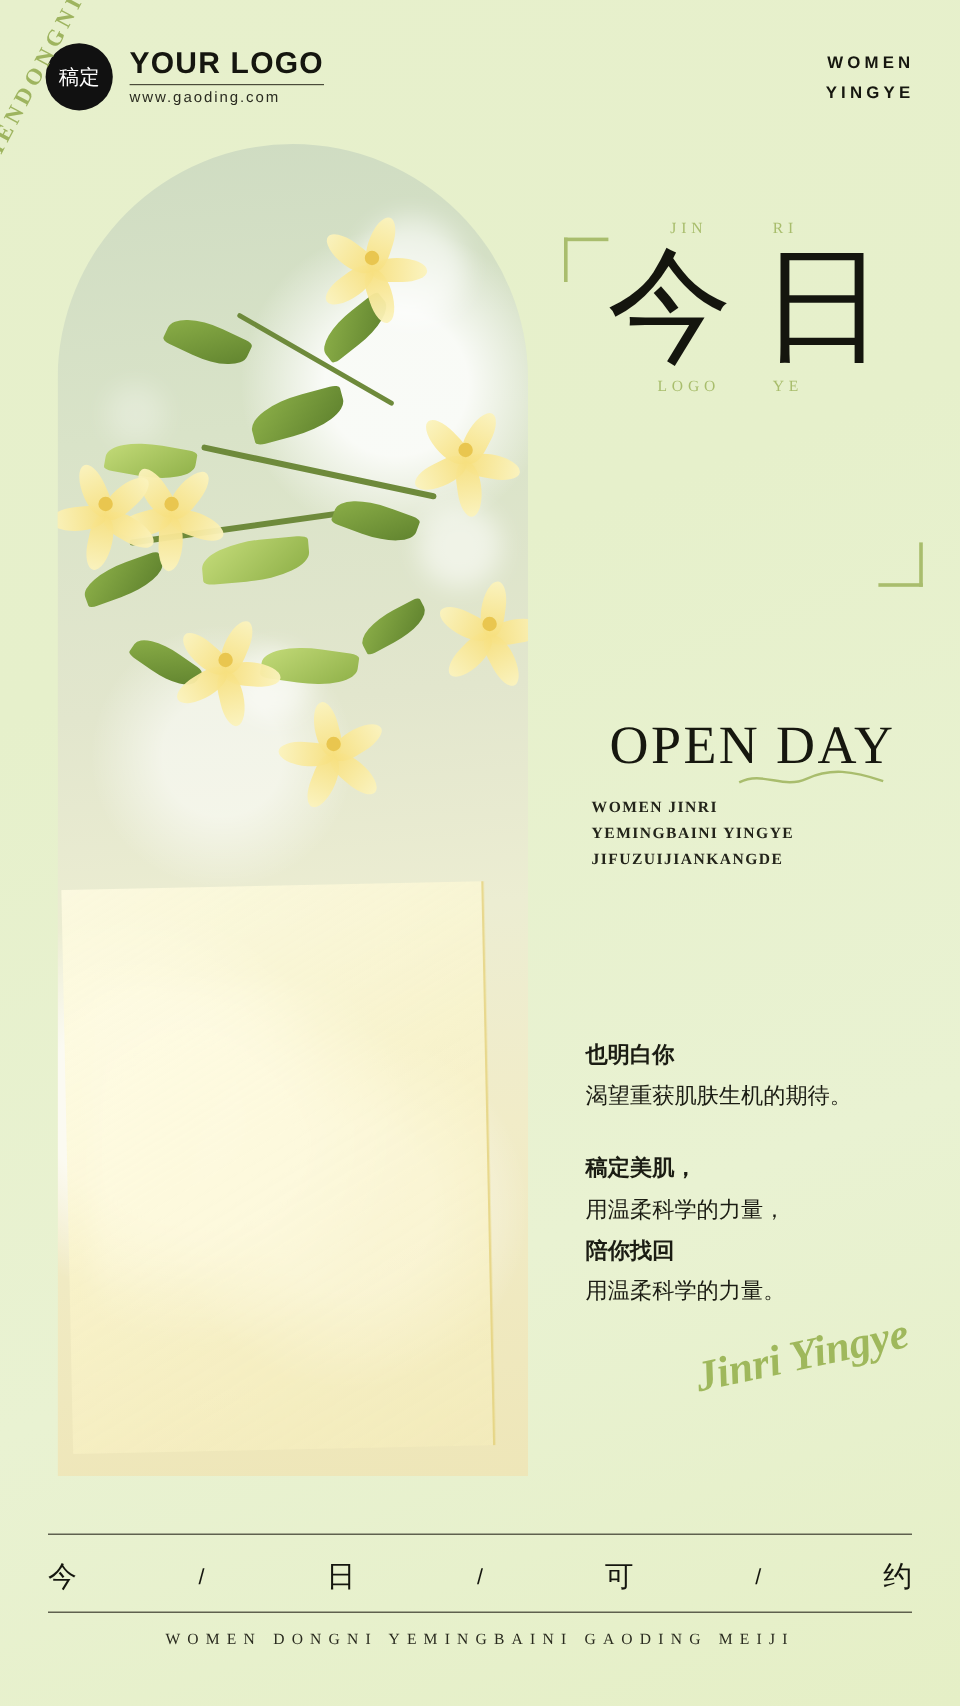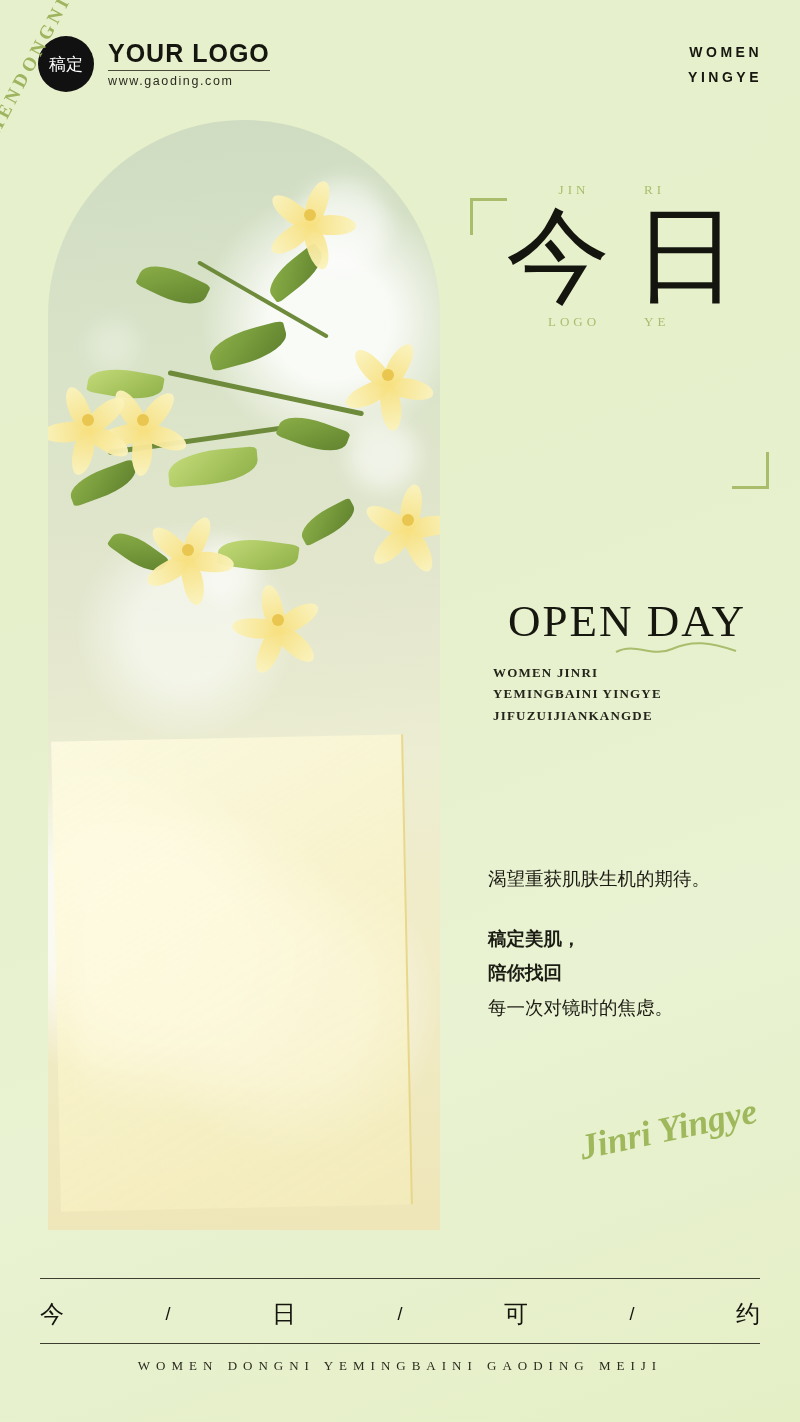--- a/index.html
+++ b/index.html
@@ -453,25 +453,27 @@
   <svg class="squiggle" viewBox="0 0 124 18">
     <path d="M2 12 C 22 2, 38 18, 58 9 S 96 2, 122 11" fill="none" stroke="#a9bd6d" stroke-width="2"></path>
   </svg>
   <div class="sub-lines">
     <div>WOMEN JINRI</div>
     <div>YEMINGBAINI YINGYE</div>
     <div>JIFUZUIJIANKANGDE</div>
   </div>
 
   <div class="copy">
+    <div class="b">也明白你</div>
     <div>渴望重获肌肤生机的期待。</div>
     <div class="gap"></div>
     <div class="b">稿定美肌，</div>
+    <div>用温柔科学的力量，</div>
     <div class="b">陪你找回</div>
-    <div>每一次对镜时的焦虑。</div>
+    <div>用温柔科学的力量。</div>
   </div>
 
   <div class="script-mark">Jinri Yingye</div>
 
   <div class="footer-rule-top"></div>
   <div class="footer-row">
     <span>今</span>
     <span class="slash">/</span>
     <span>日</span>
     <span class="slash">/</span>

